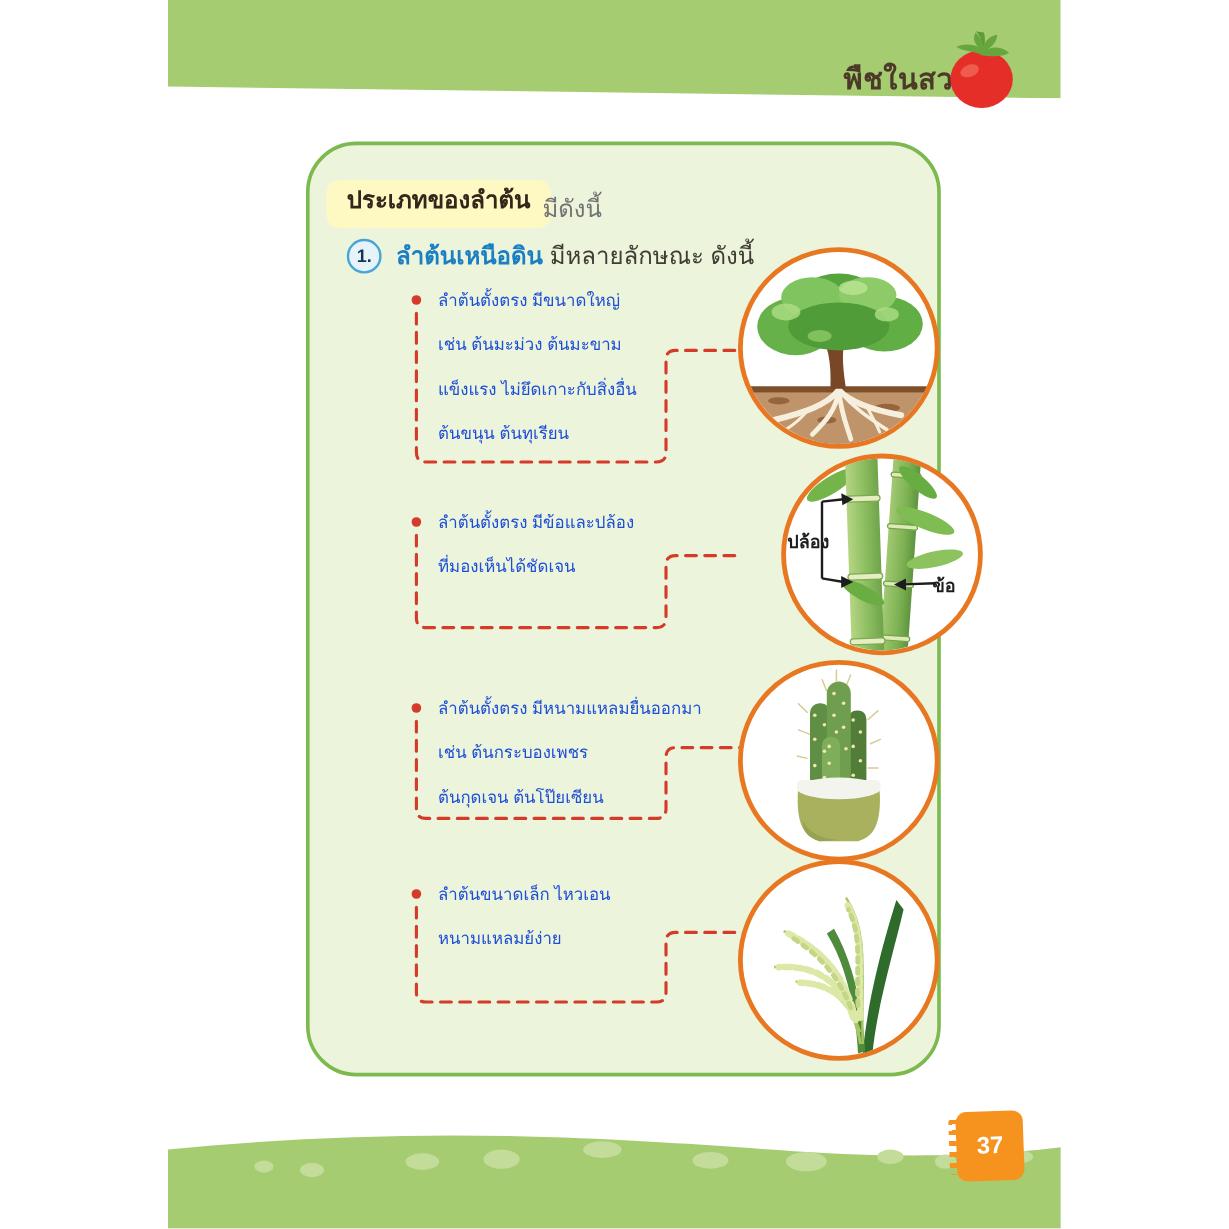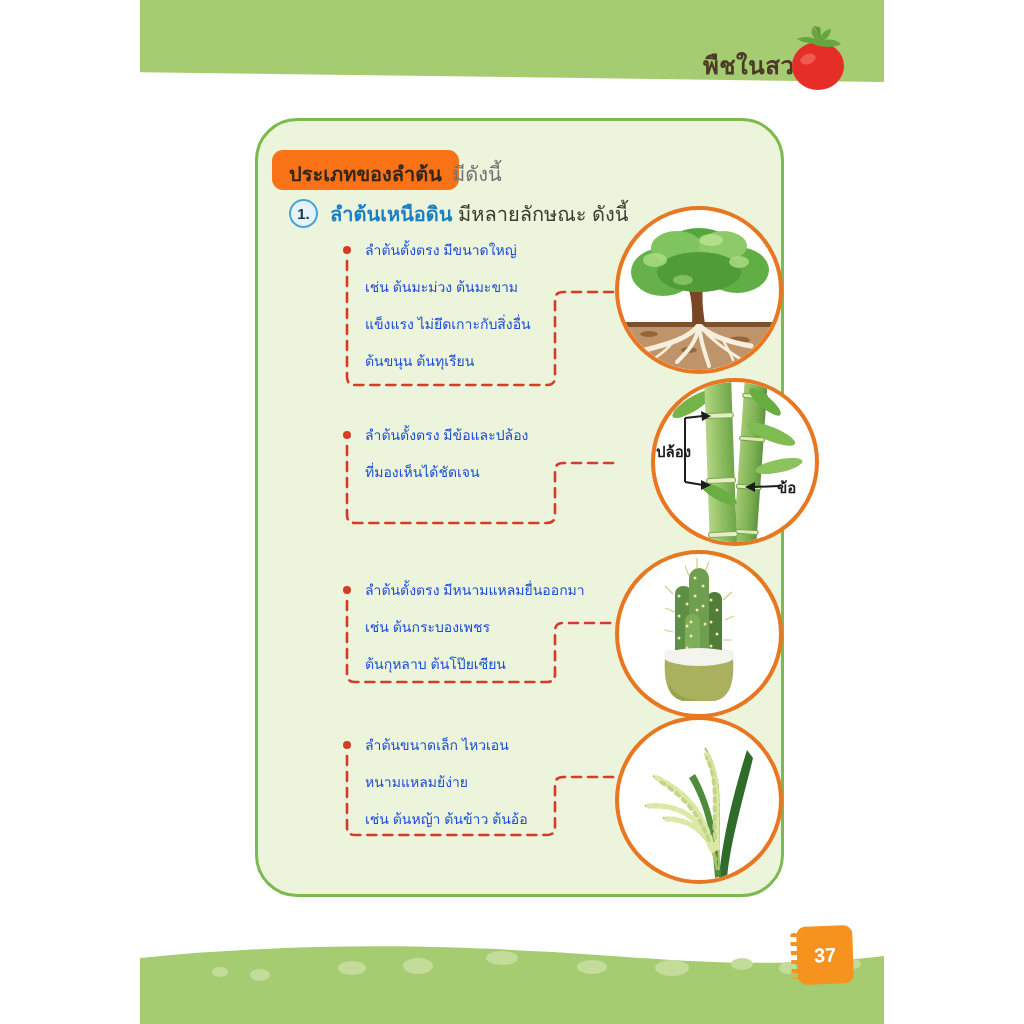--- a/index.html
+++ b/index.html
@@ -20,22 +20,22 @@
     font-size:24px; font-weight:bold; color:#4b3a27; letter-spacing:.5px;
   }
   .tomato { position:absolute; left:789px; top:26px; width:58px; height:66px; }
   
   .card {
     position:absolute; left:255px; top:118px; width:529px; height:779px;
     background:#ecf4db; border:3px solid #7cb94e; border-radius:42px;
   }
   .title-box {
     position:absolute; left:272px; top:150px; height:40px;
-    background:#f97316; border-radius:11px; padding:0 17px;
-    display:flex; align-items:flex-end;
+    background:#fef9c3; border-radius:11px; padding:0 17px;
+    display:flex; align-items:flex-start;
     font-size:20px; font-weight:bold; color:#33261a;
   }
   .title-suffix {
     position:absolute; left:452px; top:158px;
     font-size:20px; color:#737373;
   }
   .num-circle {
     position:absolute; left:289px; top:199px; width:29px; height:29px;
     background:#e6f3fb; border:2.5px solid #45a5d9; border-radius:50%;
     display:flex; align-items:center; justify-content:center;
@@ -124,26 +124,25 @@
     <span>แข็งแรง ไม่ยึดเกาะกับสิ่งอื่น</span>
     <span>ต้นขนุน ต้นทุเรียน</span>
   </div>
   <div class="item-text it2">
     <span>ลำต้นตั้งตรง มีข้อและปล้อง</span>
     <span>ที่มองเห็นได้ชัดเจน</span>
   </div>
   <div class="item-text it3">
     <span>ลำต้นตั้งตรง มีหนามแหลมยื่นออกมา</span>
     <span>เช่น ต้นกระบองเพชร</span>
-    <span>ต้นกุหลาบ ต้นโป๊ยเซียน</span>
+    <span>ต้นกุดเจน ต้นโป๊ยเซียน</span>
   </div>
   <div class="item-text it4">
     <span>ลำต้นขนาดเล็ก ไหวเอน</span>
     <span>หนามแหลมย้ง่าย</span>
-    <span>เช่น ต้นหญ้า ต้นข้าว ต้นอ้อ</span>
   </div>
 
   <div class="plant-circle pc1">
     <div class="art">
       <svg width="160" height="160" viewBox="0 0 160 160">
         <rect x="0" y="112" width="160" height="48" fill="#c0946a"></rect>
         <rect x="0" y="112" width="160" height="5" fill="#7d4f2a"></rect>
         <ellipse cx="30" cy="124" rx="9" ry="3" fill="#96653c"></ellipse>
         <ellipse cx="120" cy="130" rx="11" ry="3.5" fill="#96653c"></ellipse>
         <ellipse cx="70" cy="140" rx="8" ry="3" fill="#96653c"></ellipse>

